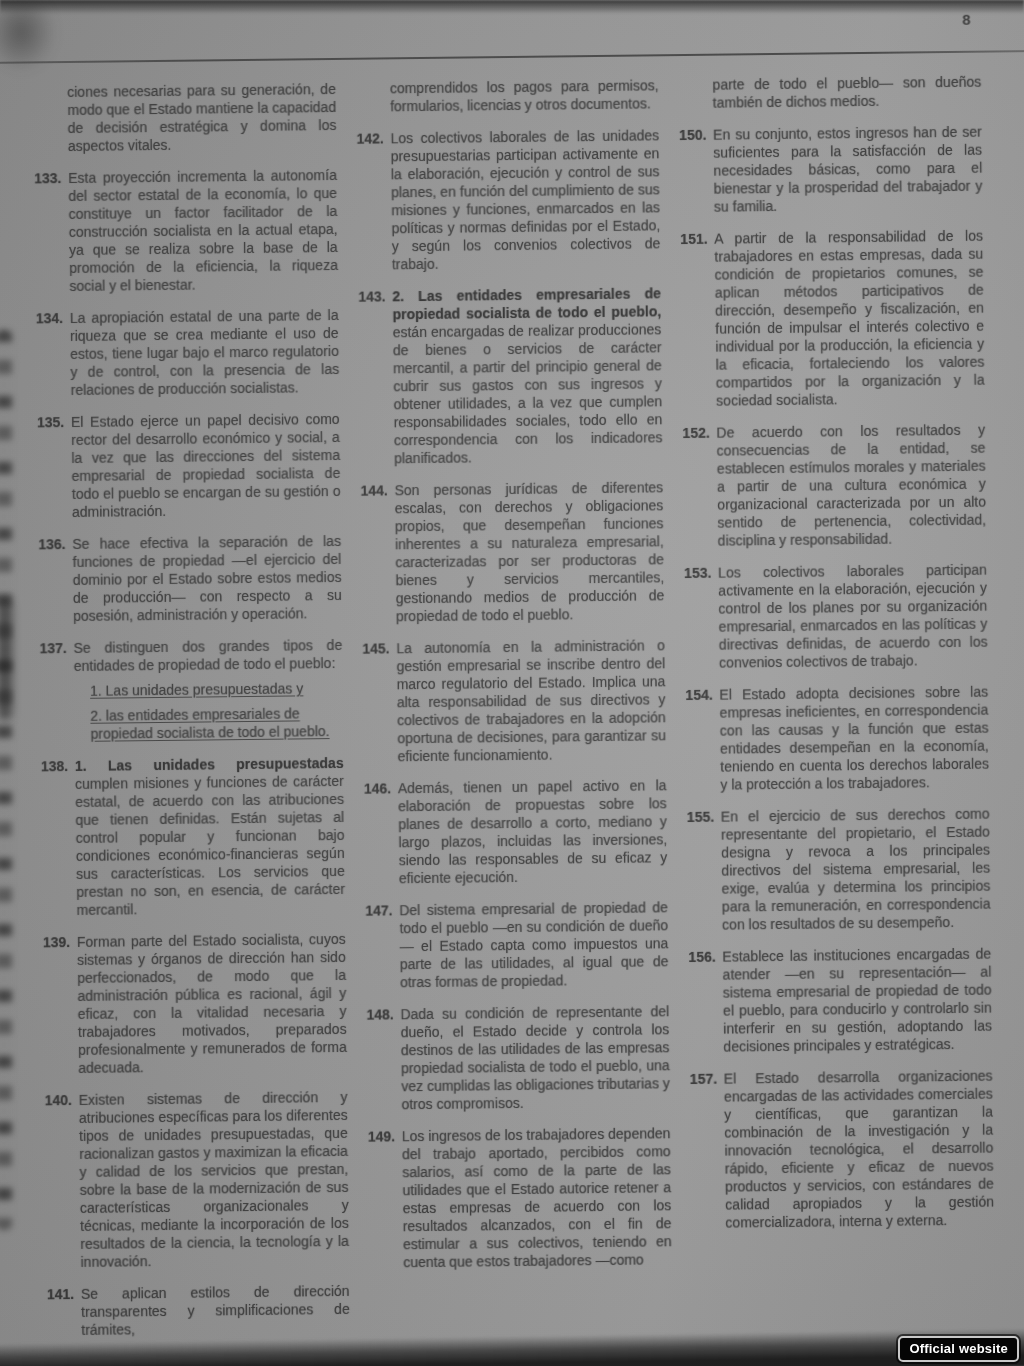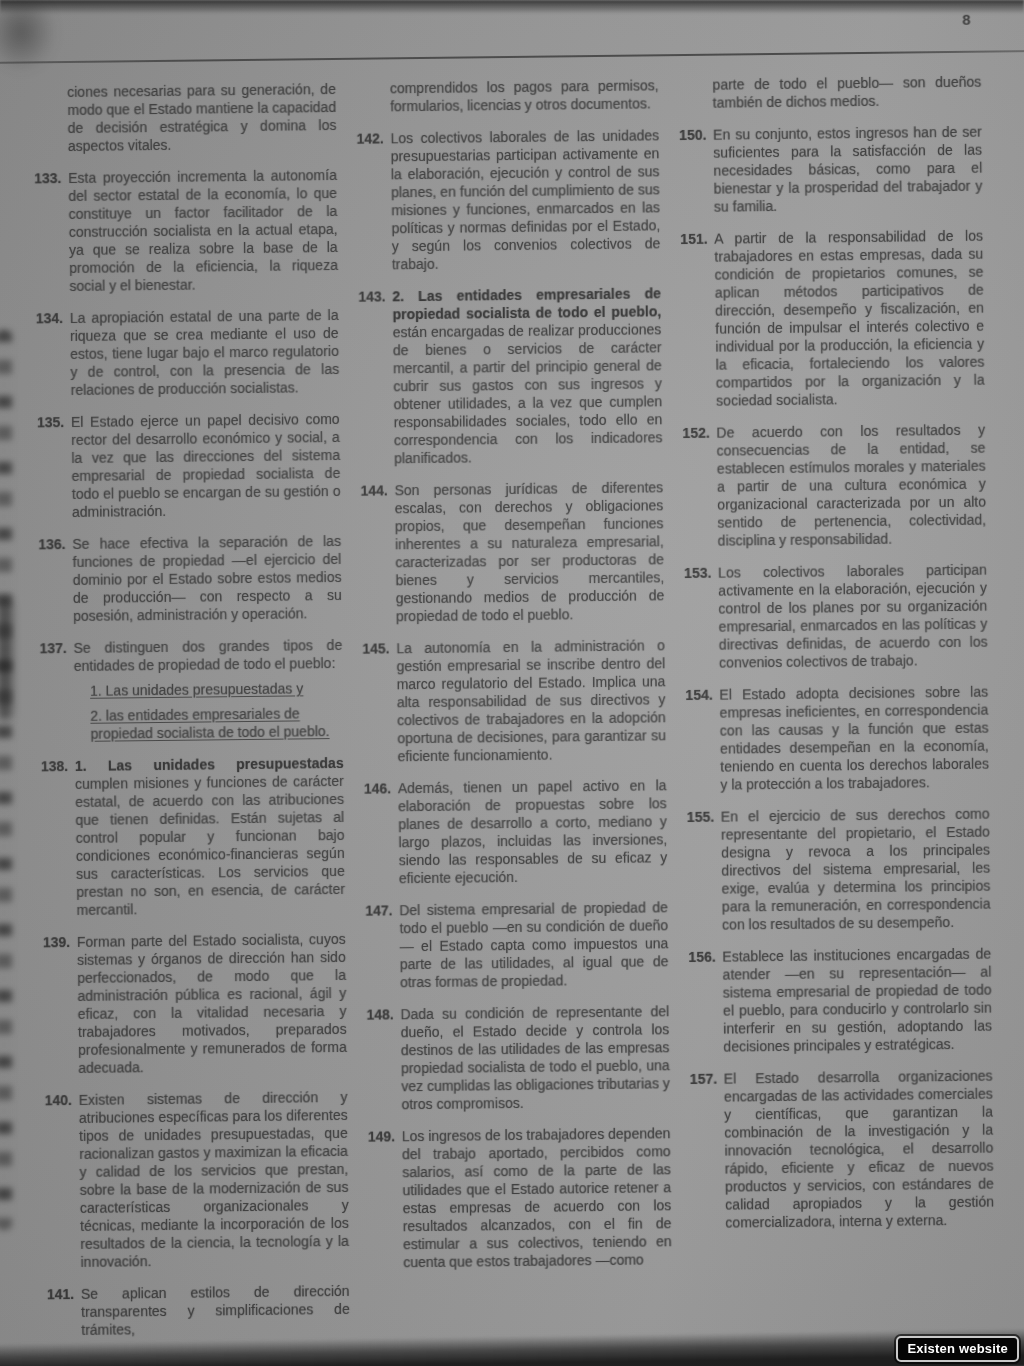--- a/index.html
+++ b/index.html
@@ -244,15 +244,15 @@
     </div>
   </div>
 
   <div class="top-edge"></div>
   <div class="corner-smudge"></div>
   <div class="left-edge"></div>
   <div class="left-edge-blob"></div>
   <div class="bottom-edge"></div>
 
   <div class="badge">
-    <span>Existen website</span>
+    <span>Official website</span>
   </div>
 </div>
 
 </body></html>

